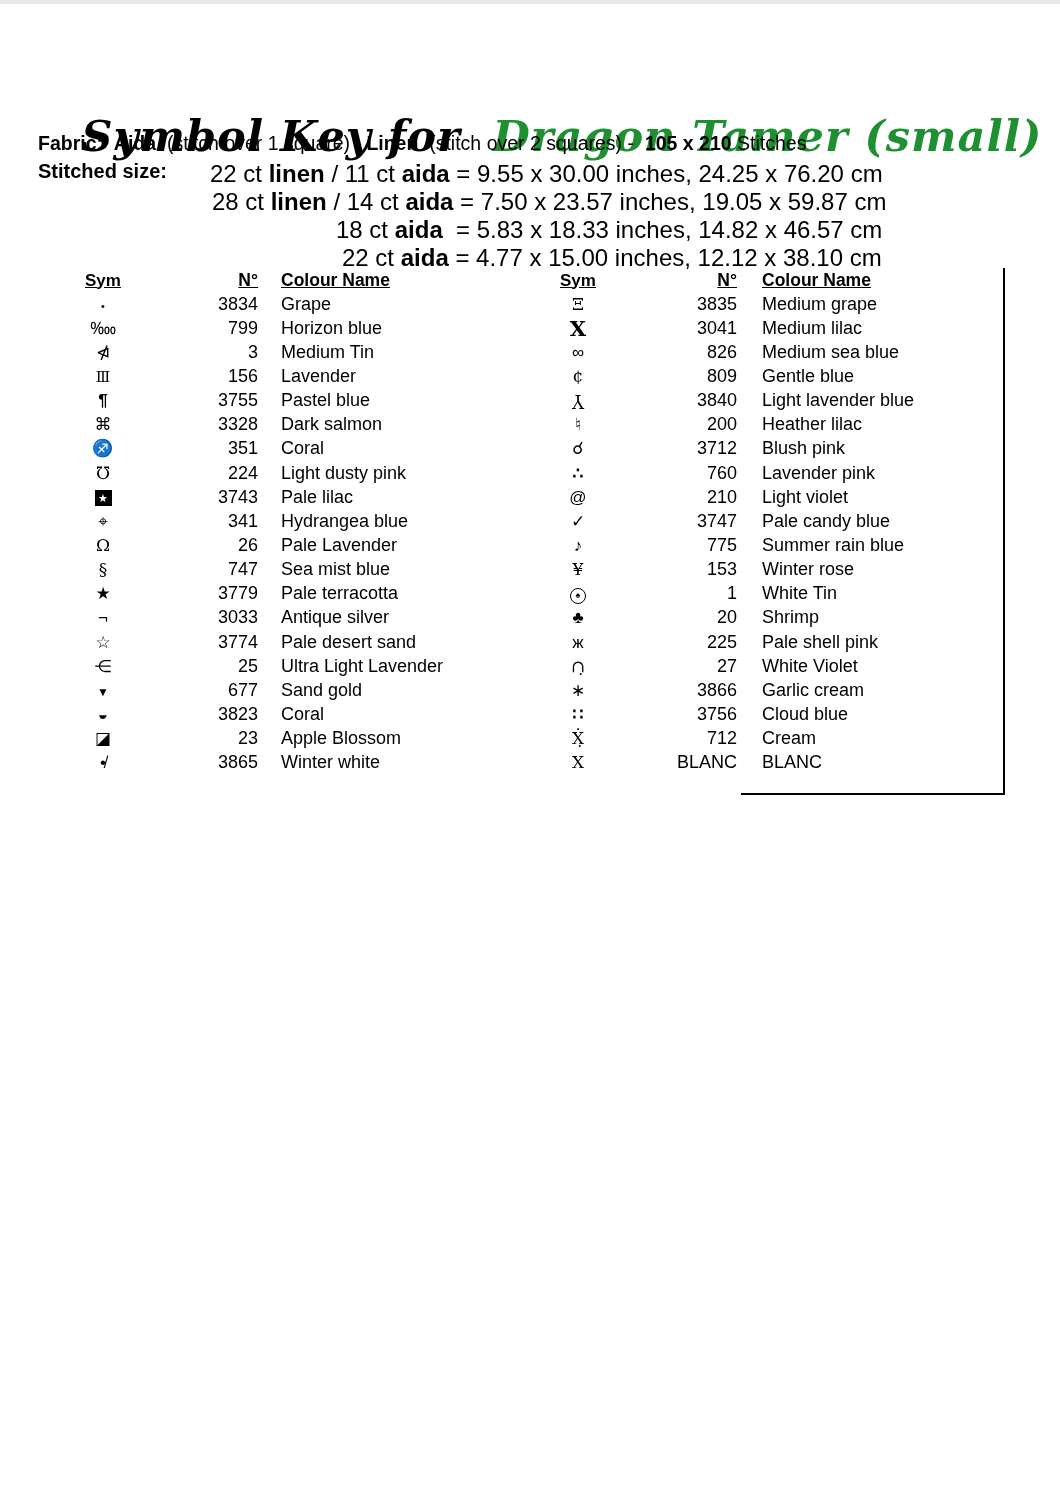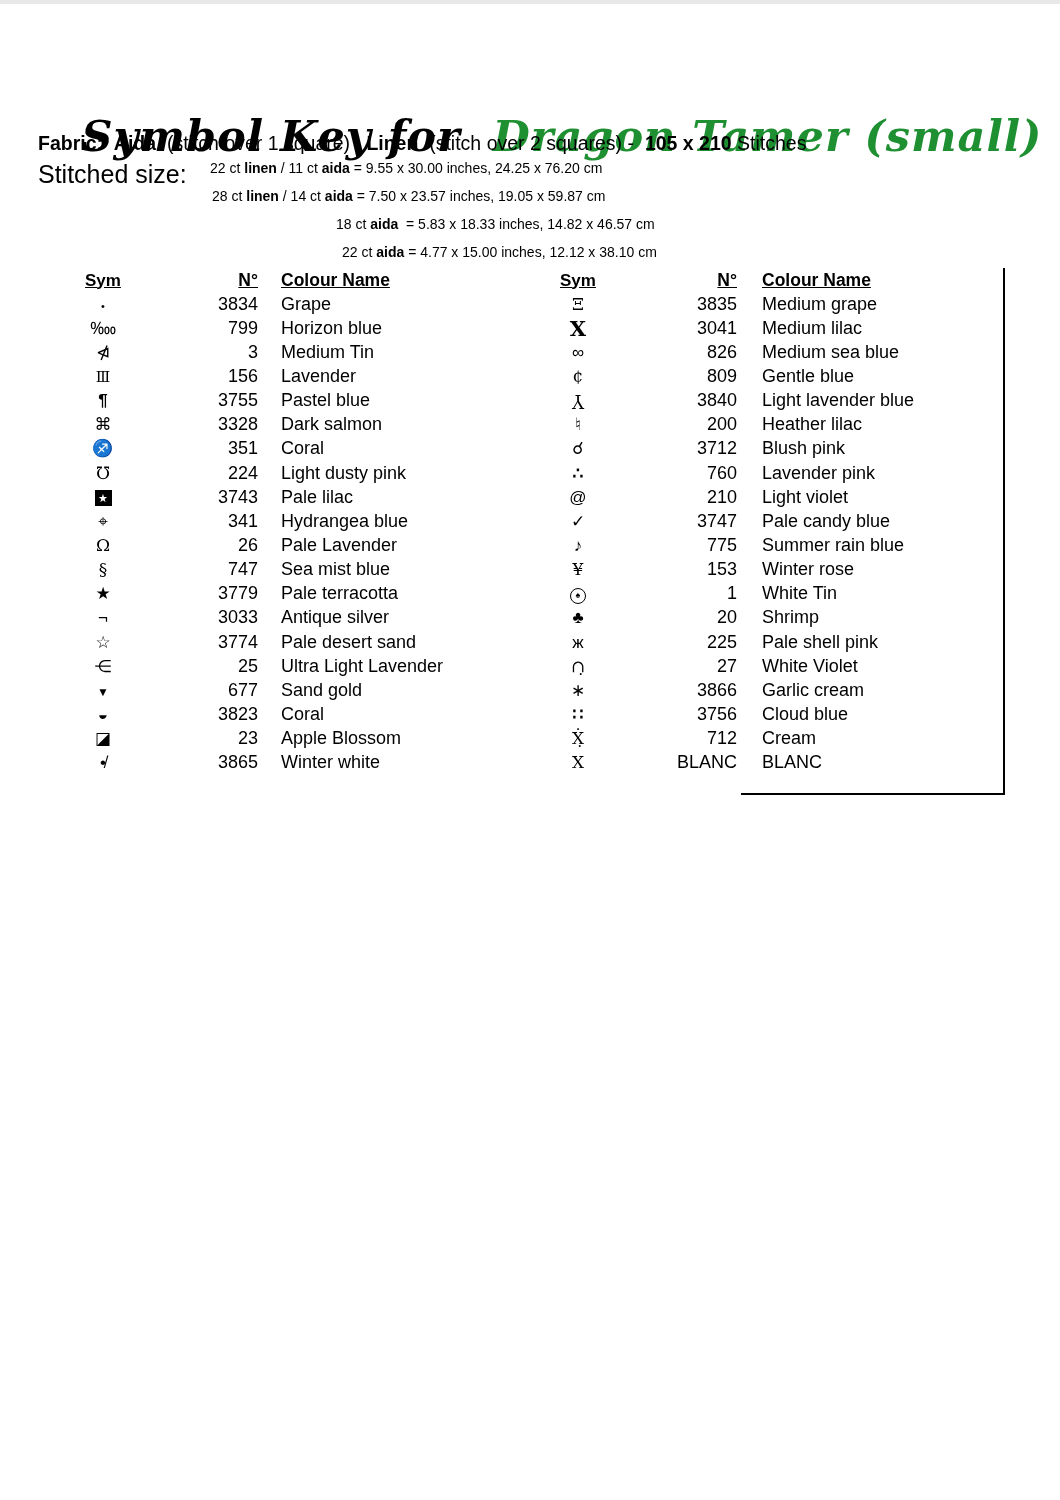--- a/index.html
+++ b/index.html
@@ -9,22 +9,22 @@
     margin:4px auto;
   }
   
   .title{
     position:absolute;top:62px;left:0;width:100%;text-align:center;
     font-family:"DejaVu Serif",serif;font-style:italic;font-weight:bold;
     font-size:43px;letter-spacing:1px;white-space:pre;line-height:1.1;
   }
   
   .fabric{position:absolute;top:128px;left:38px;font-size:19.5px;white-space:pre;}
-  .size-label{position:absolute;top:156px;left:38px;font-size:25px;font-weight:normal;white-space:pre;}
-  .size-lines .size-line{position:absolute;font-size:14px;white-space:pre;}
+  .size-label{position:absolute;top:156px;left:38px;font-size:20px;font-weight:bold;white-space:pre;}
+  .size-lines .size-line{position:absolute;font-size:24px;white-space:pre;}
   .size-lines .size-line:nth-child(1){top:156px;left:210px;}
   .size-lines .size-line:nth-child(2){top:184px;left:212px;}
   .size-lines .size-line:nth-child(3){top:212px;left:336px;}
   .size-lines .size-line:nth-child(4){top:240px;left:342px;}
   
   .key-col{position:absolute;top:264px;width:530px;}
   .key-col.left{left:0;}
   .key-col.right{left:530px;}
   .krow{display:flex;align-items:center;height:24.15px;font-size:18px;}
   .krow.khead{height:24px;font-size:17.5px;font-weight:bold;}

